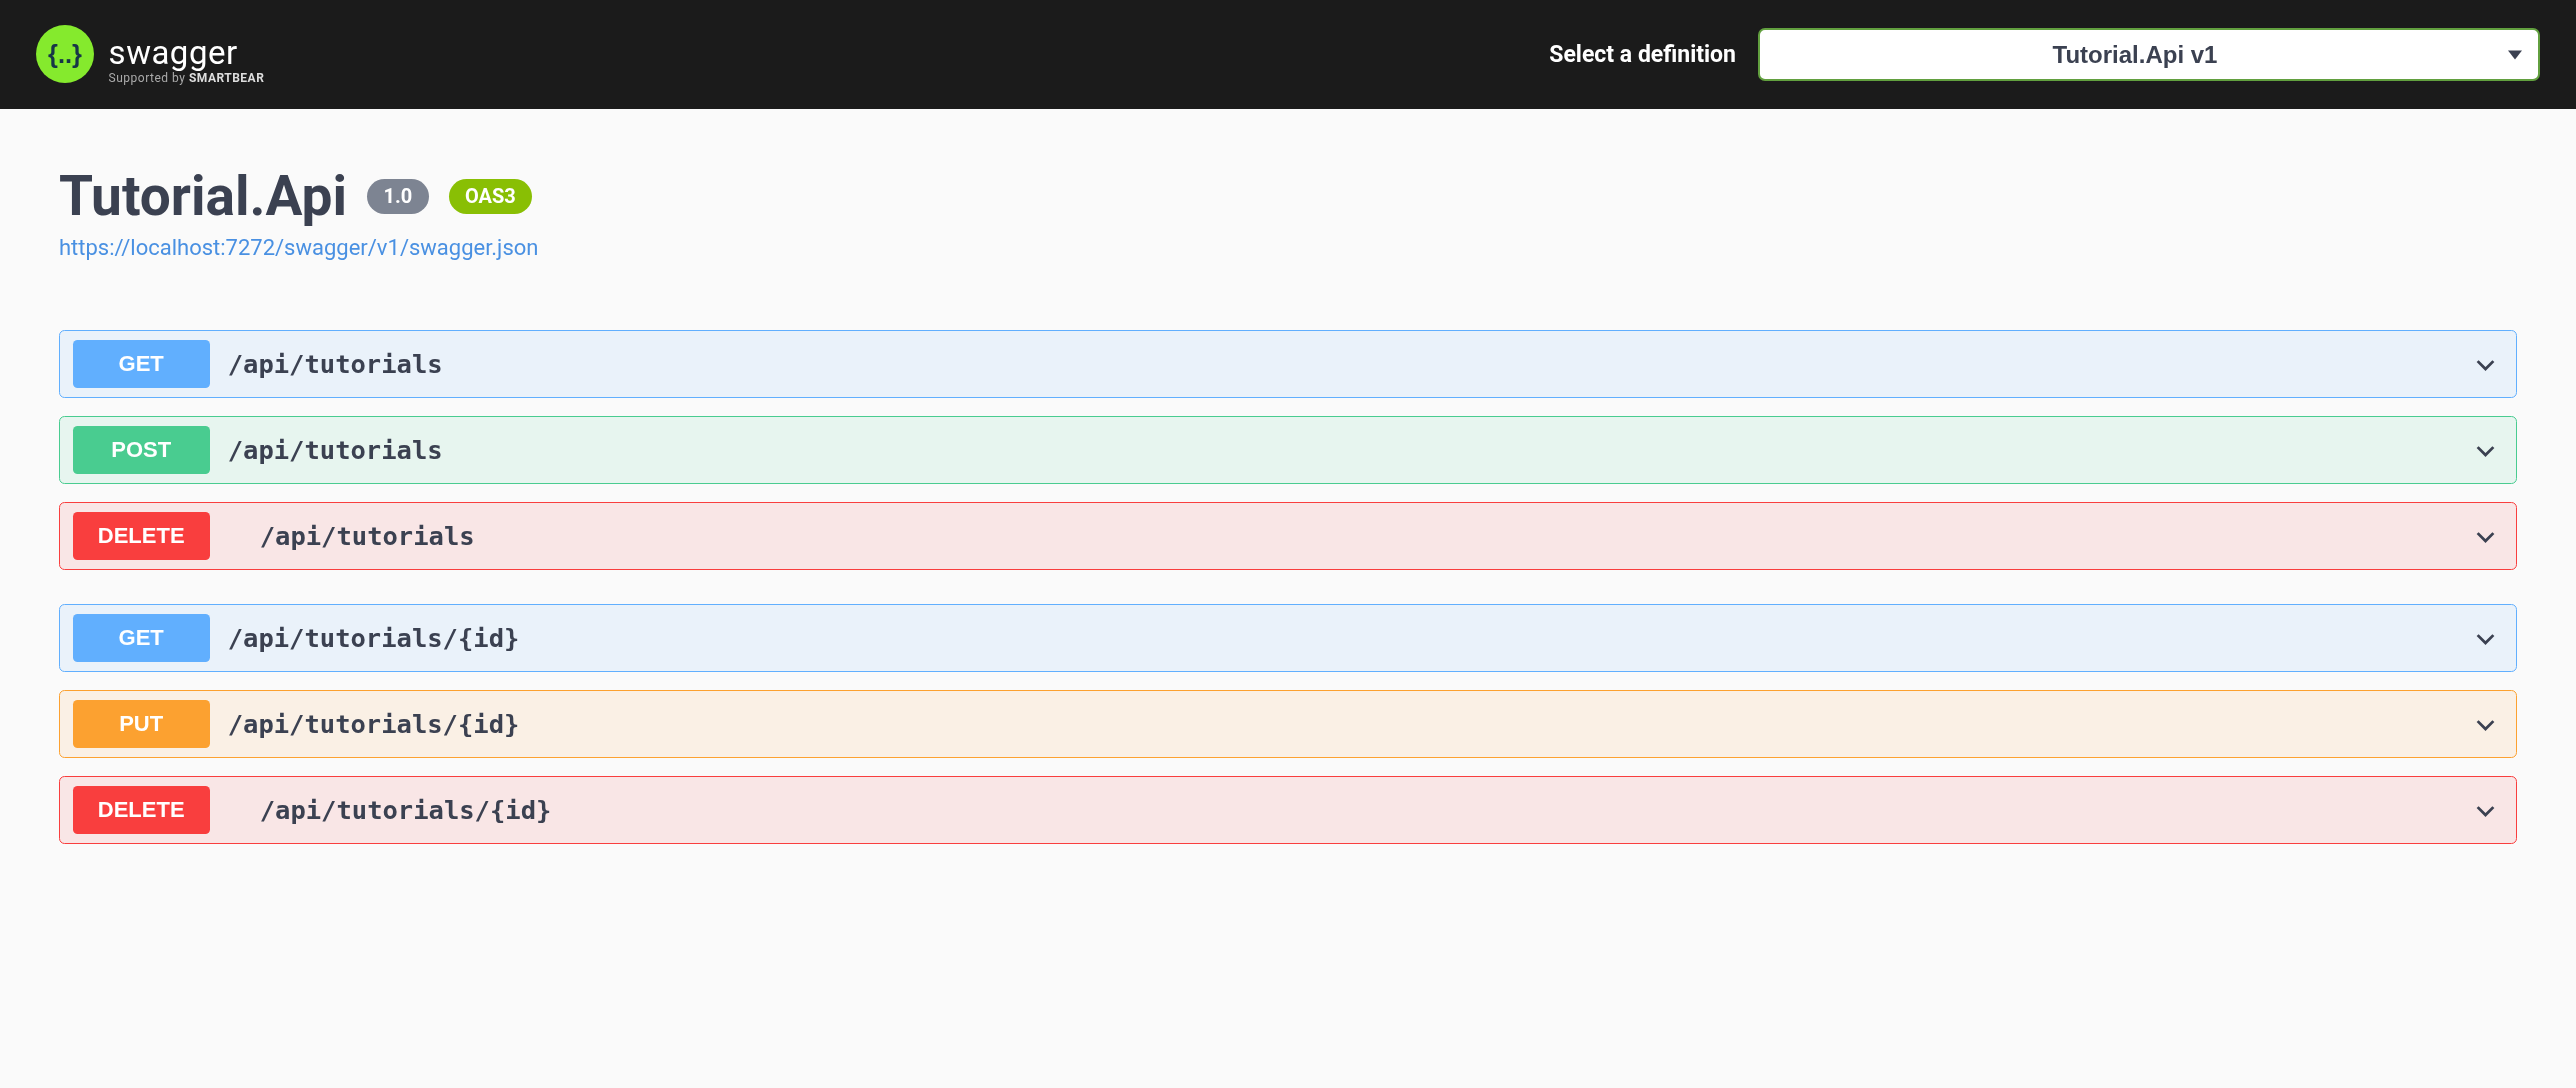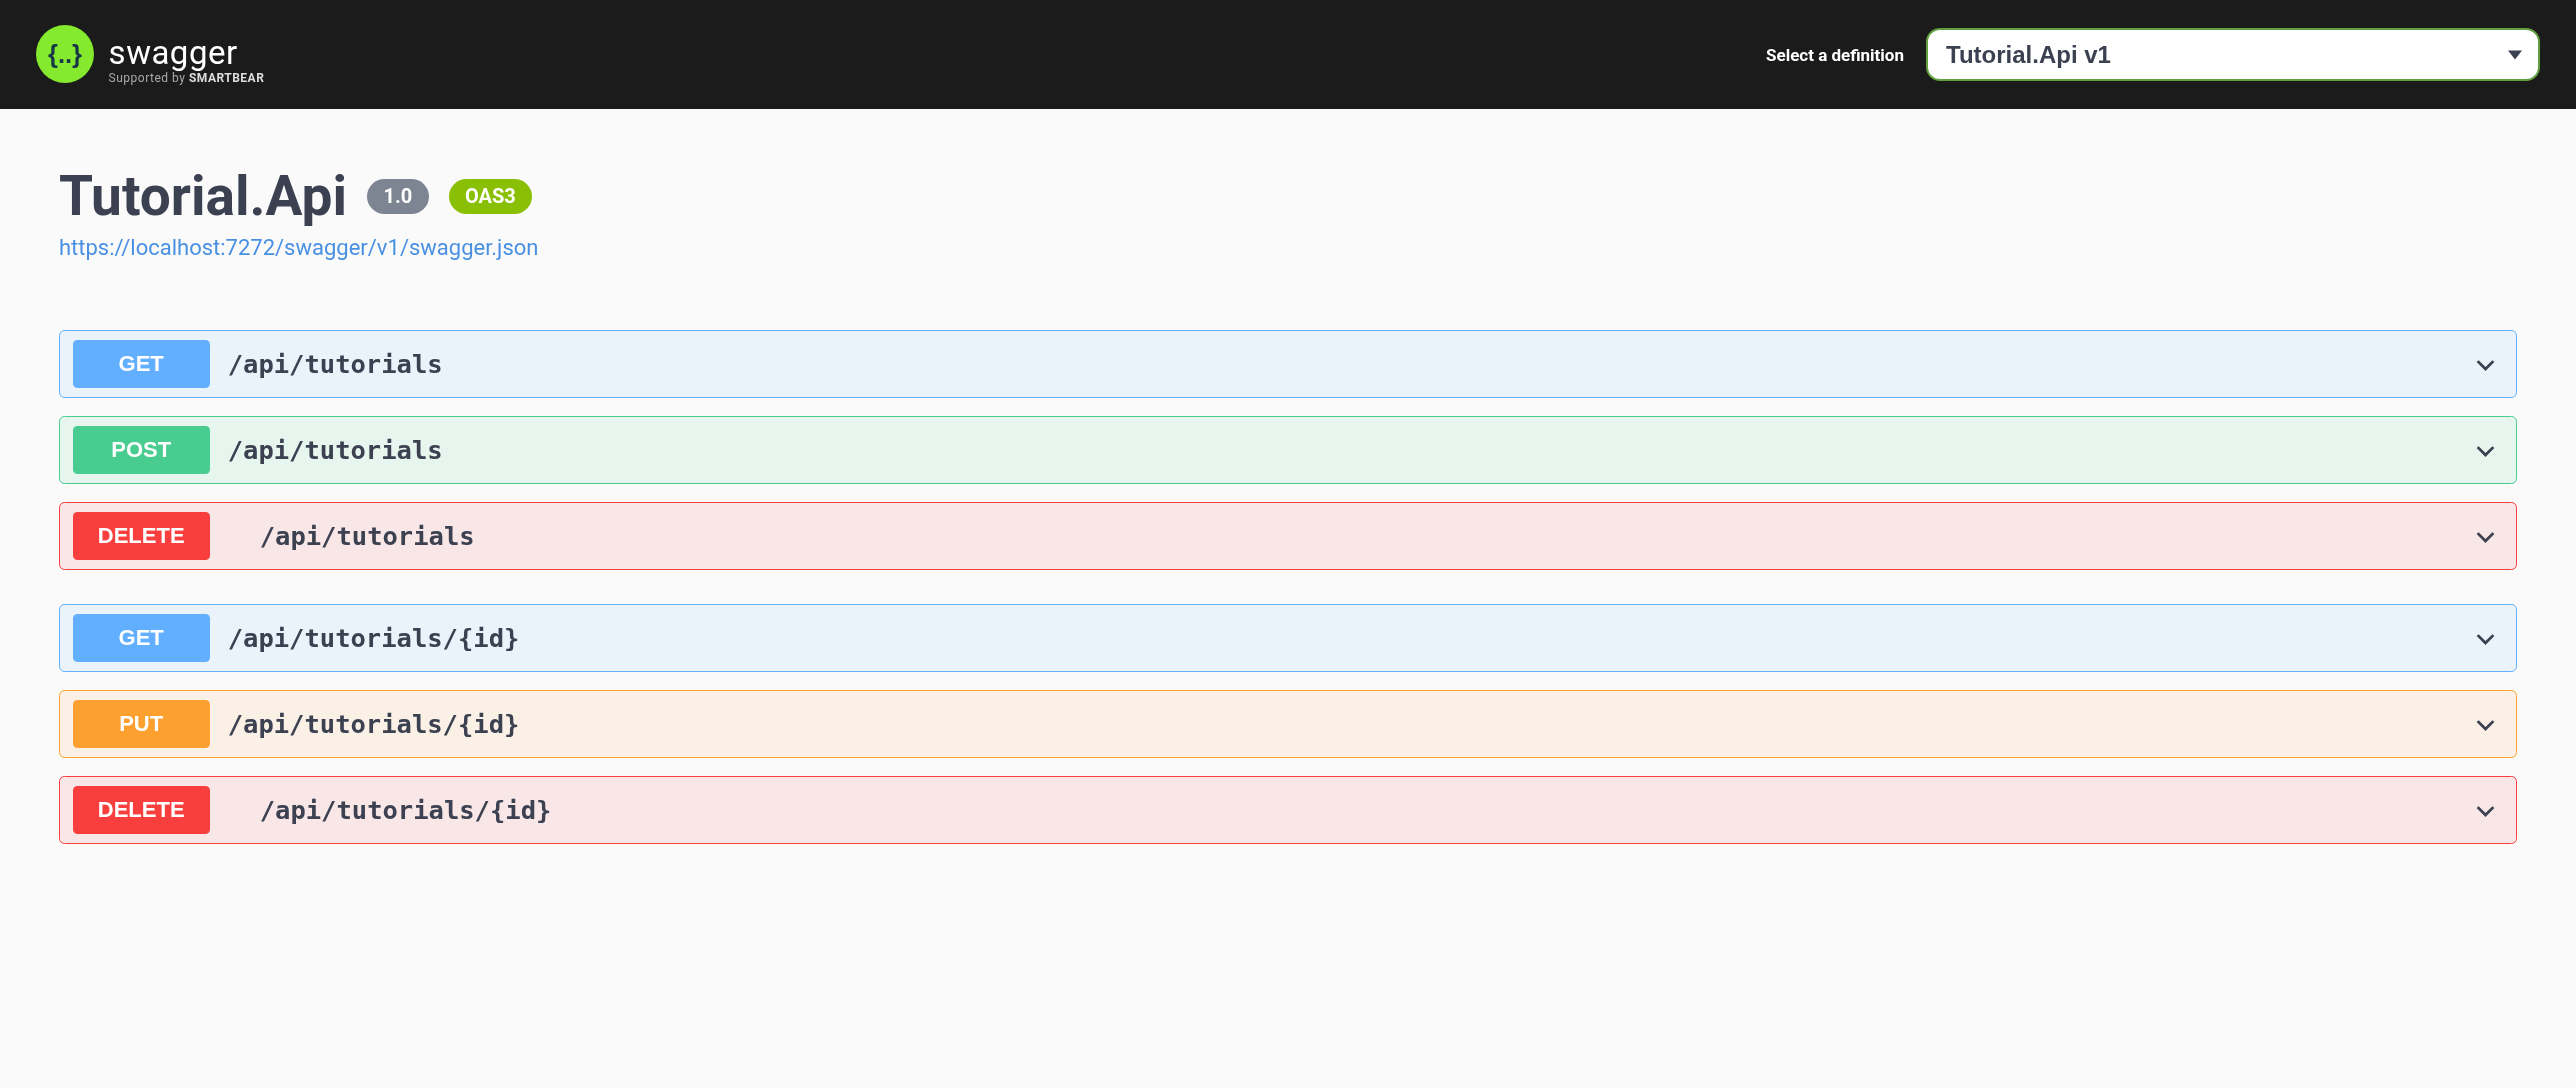--- a/index.html
+++ b/index.html
@@ -55,35 +55,36 @@
     margin-top: 1.8px;
   }
   .logo-sub b { color: #ddd; font-weight: 700; }
   .definition-group {
     display: flex;
     align-items: center;
     gap: 22px;
   }
   .definition-label {
     color: #fff;
-    font-size: 17px;
+    font-size: 23px;
     font-weight: 700;
   }
   .definition-select {
-    width: 614px;
+    width: 782px;
     height: 53px;
     background: #fff;
     border: 2.7px solid #62a03f;
-    border-radius: 14px;
+    border-radius: 7px;
     font-size: 24px;
     font-weight: 700;
     color: #3b4151;
     padding: 0 46px 0 18px;
     appearance: none;
     position: relative;
+    text-align: center;
   }
   .select-wrapper { position: relative; }
   .select-wrapper::after {
     content: "";
     position: absolute;
     right: 18px;
     top: 50%;
     transform: translateY(-50%);
     width: 0; height: 0;
     border-left: 7.3px solid transparent;

